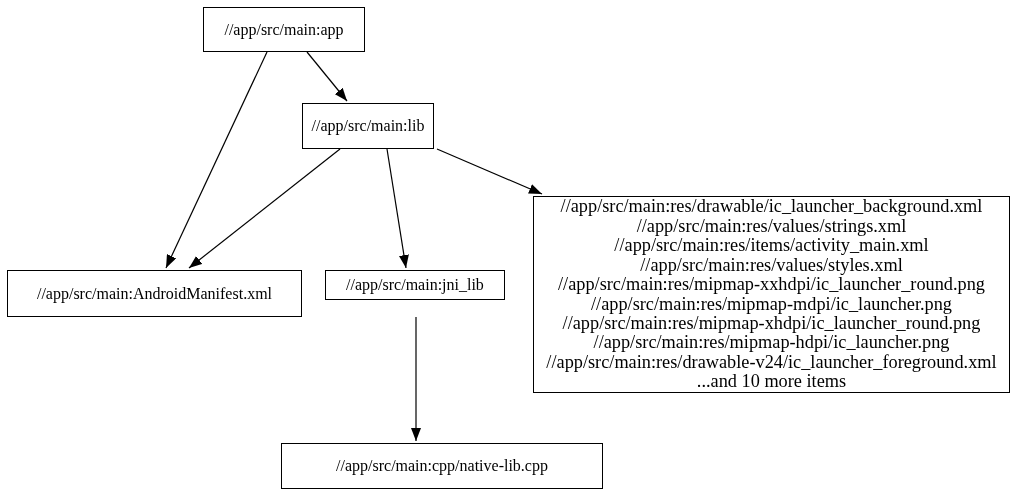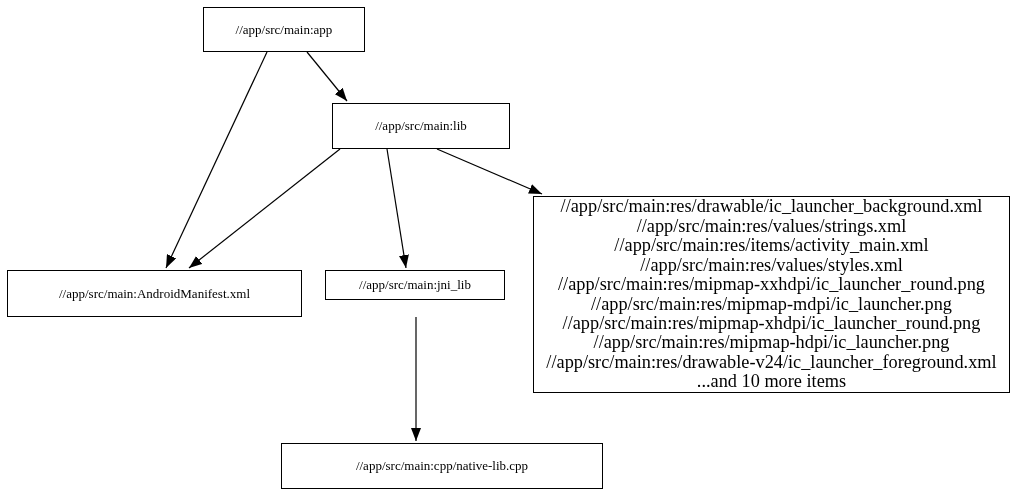--- a/index.html
+++ b/index.html
@@ -14,21 +14,21 @@
   .edges{position:absolute;left:0;top:0;width:1018px;height:496px;}
   .node{
     position:absolute;
     box-sizing:border-box;
     border:1px solid #000000;
     background:#ffffff;
     display:flex;
     align-items:center;
     justify-content:center;
     text-align:center;
-    font-size:13px;
+    font-size:16px;
     white-space:nowrap;
   }
   .node.multi{
     flex-direction:column;
     font-size:18.3px;
     line-height:19.4px;
   }
 </style>
 </head>
 <body>
@@ -44,21 +44,21 @@
     <line x1="267" y1="52" x2="166" y2="268" stroke="#000000" stroke-width="1.2" marker-end="url(#arrow)"></line>
     <line x1="307" y1="52" x2="347" y2="101" stroke="#000000" stroke-width="1.2" marker-end="url(#arrow)"></line>
     <line x1="340" y1="149" x2="189" y2="268" stroke="#000000" stroke-width="1.2" marker-end="url(#arrow)"></line>
     <line x1="387" y1="149" x2="406" y2="268" stroke="#000000" stroke-width="1.2" marker-end="url(#arrow)"></line>
     <line x1="437" y1="149" x2="542" y2="194" stroke="#000000" stroke-width="1.2" marker-end="url(#arrow)"></line>
     <line x1="416" y1="317" x2="416" y2="441" stroke="#000000" stroke-width="1.2" marker-end="url(#arrow)"></line>
   </svg>
 
   <div class="node" style="left:203px;top:7px;width:162px;height:45px;">//app/src/main:app</div>
 
-  <div class="node" style="left:302px;top:103px;width:178px;height:46px;margin-left:30px;">//app/src/main:lib</div>
+  <div class="node" style="left:302px;top:103px;width:132px;height:46px;">//app/src/main:lib</div>
 
   <div class="node" style="left:7px;top:270px;width:295px;height:47px;">//app/src/main:AndroidManifest.xml</div>
 
   <div class="node" style="left:325px;top:270px;width:180px;height:30px;">//app/src/main:jni_lib</div>
 
   <div class="node multi" style="left:533px;top:196px;width:477px;height:197px;">
     <div>//app/src/main:res/drawable/ic_launcher_background.xml</div>
     <div>//app/src/main:res/values/strings.xml</div>
     <div>//app/src/main:res/items/activity_main.xml</div>
     <div>//app/src/main:res/values/styles.xml</div>

